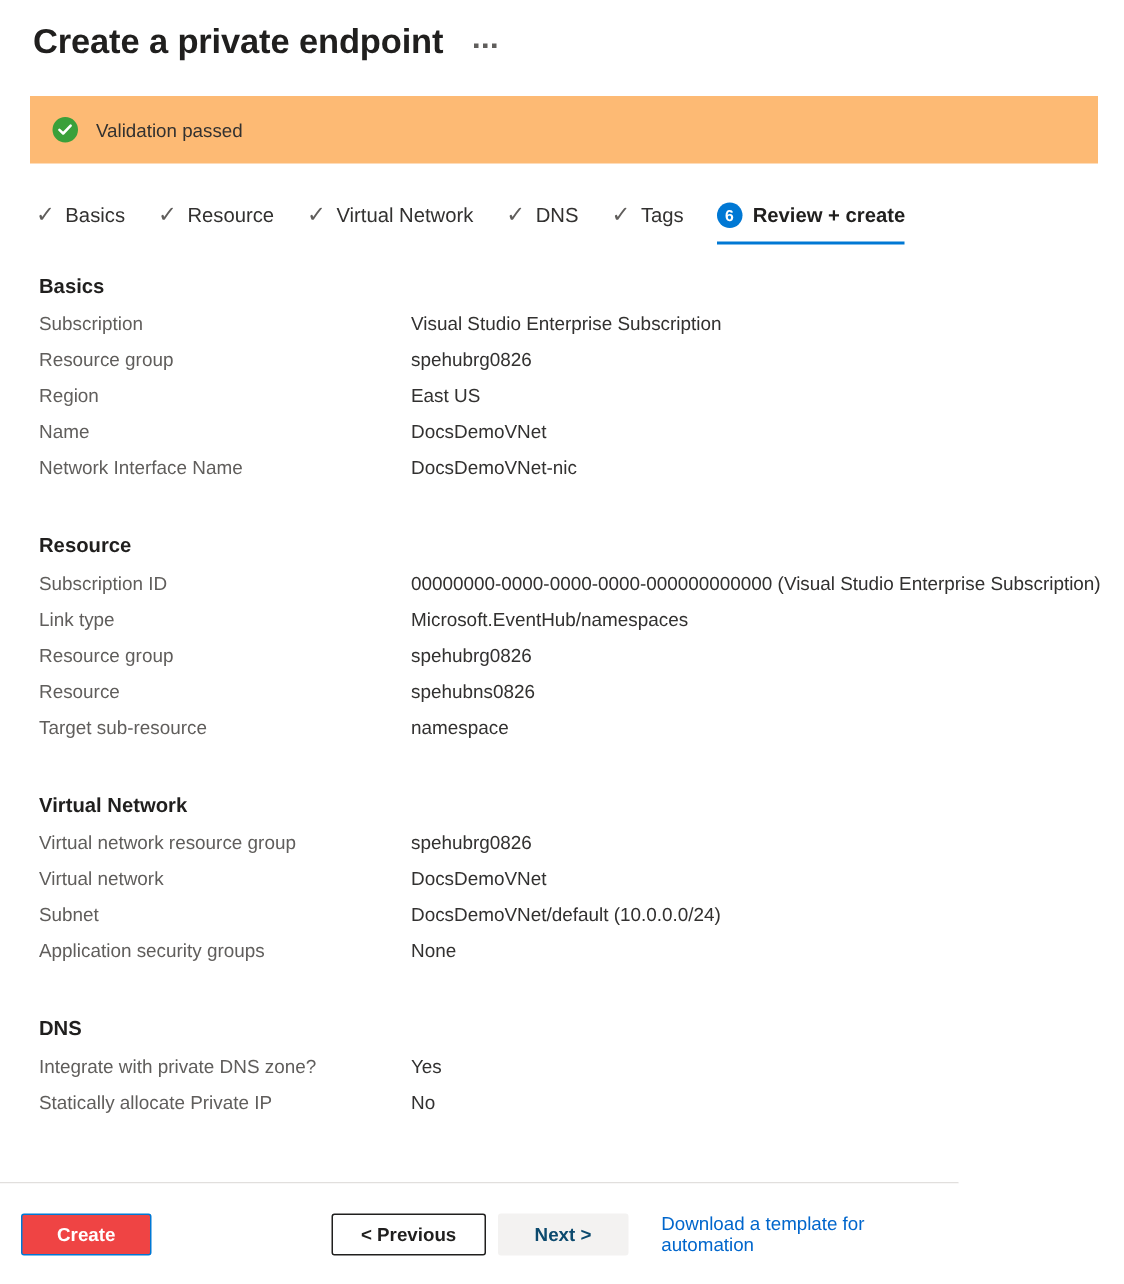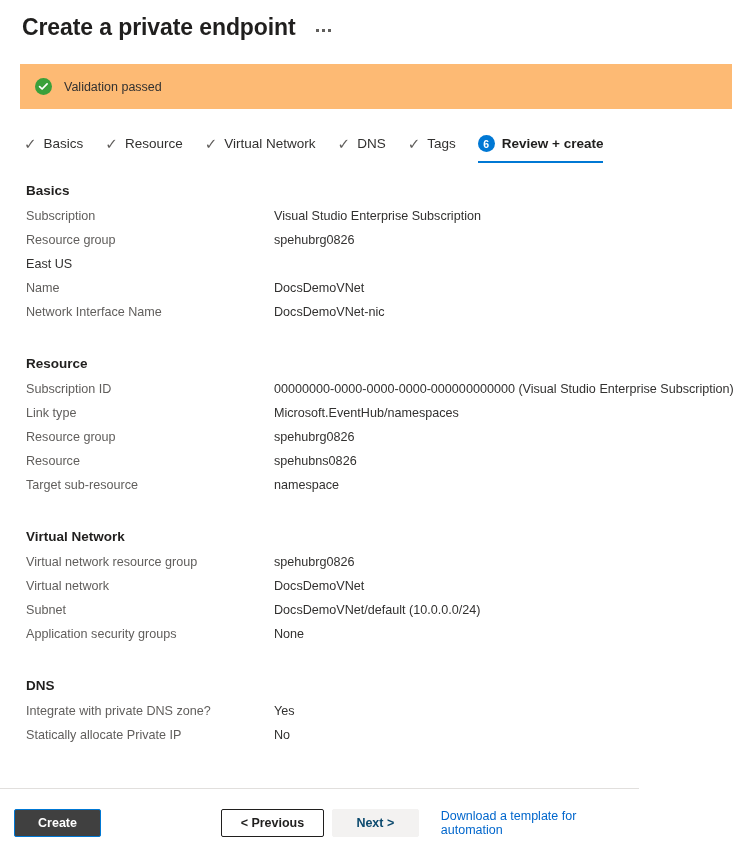--- a/index.html
+++ b/index.html
@@ -121,21 +121,21 @@
   }
   .btn {
     font-family: "Liberation Sans", "DejaVu Sans", sans-serif;
     font-size: 12.5px;
     height: 28px;
     border-radius: 2px;
     cursor: pointer;
     display: inline-flex; align-items: center; justify-content: center;
   }
   .btn-create {
-    background: #404040; color: #ffffff;
+    background: #ef4444; color: #ffffff;
     border: 1px solid #0078d4;
     font-weight: 600;
     width: 88px;
   }
   .btn-previous {
     background: #ffffff; color: #201f1e;
     border: 1px solid #201f1e;
     font-weight: 600;
     width: 104px;
     margin-left: 120px;
@@ -210,20 +210,21 @@
       <div class="section-title">Basics</div>
       <div class="kv-row">
         <div class="kv-key">Subscription</div>
         <div class="kv-val">Visual Studio Enterprise Subscription</div>
       </div>
       <div class="kv-row">
         <div class="kv-key">Resource group</div>
         <div class="kv-val">spehubrg0826</div>
       </div>
       <div class="kv-row">
+        <div class="kv-key">Region</div>
         <div class="kv-val">East US</div>
       </div>
       <div class="kv-row">
         <div class="kv-key">Name</div>
         <div class="kv-val">DocsDemoVNet</div>
       </div>
       <div class="kv-row">
         <div class="kv-key">Network Interface Name</div>
         <div class="kv-val">DocsDemoVNet-nic</div>
       </div>

